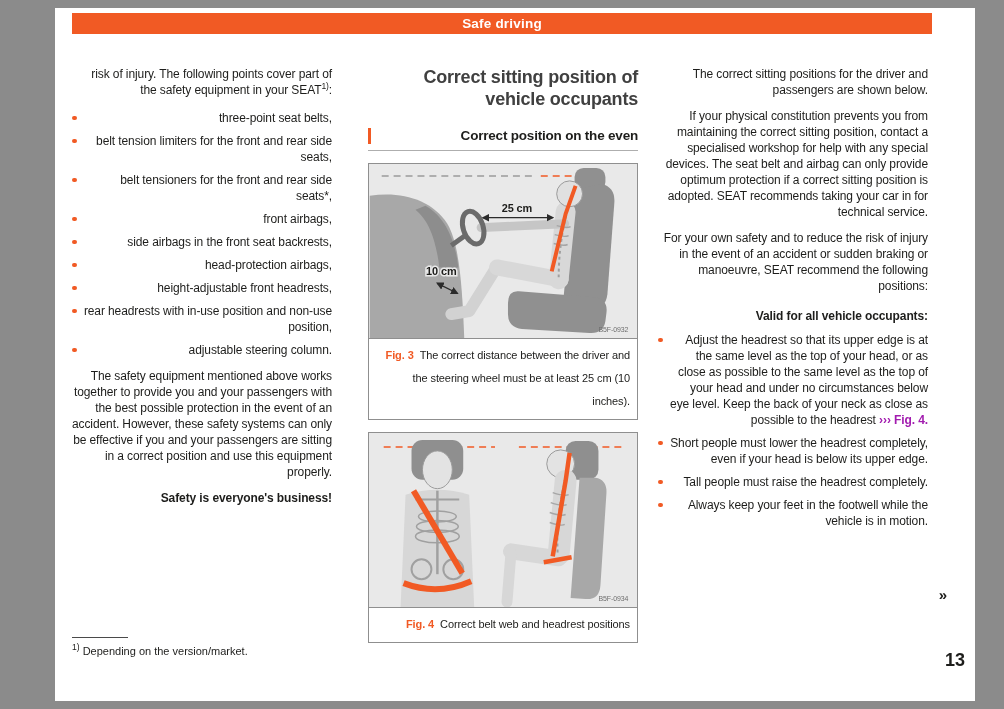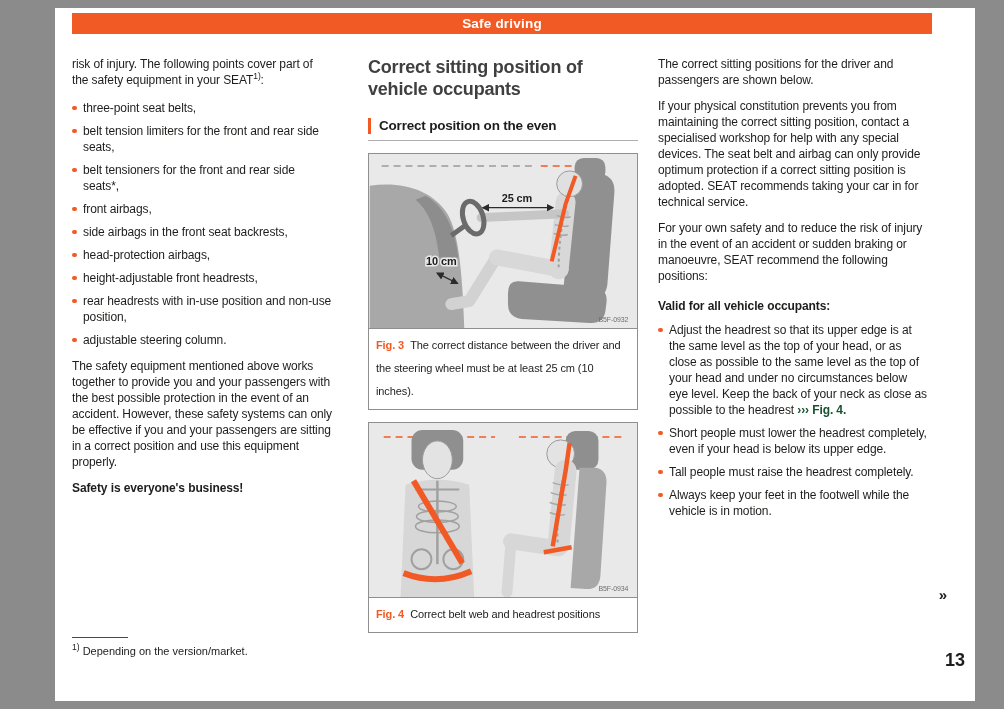--- a/index.html
+++ b/index.html
@@ -19,21 +19,21 @@
     overflow:hidden;
   }
   .header-bar {
     width:860px; height:21px;
     background:#f15a24;
     color:#ffffff;
     font-size:13.5px; font-weight:bold;
     display:flex; align-items:center; justify-content:center;
     letter-spacing:.2px;
   }
-  .columns { display:flex; margin-top:22px; }
+  .columns { display:flex; margin-top:32px;text-align:right; }
   .col { font-size:12px; line-height:16px; letter-spacing:-0.1px; }
   .col1 { width:260px; }
   .col2 { width:270px; margin-left:36px; }
   .col3 { width:270px; margin-left:20px; }
   p.body { margin-bottom:10px; }
   sup { font-size:8.5px; vertical-align:super; line-height:0; }
   .bold { font-weight:bold; }
   ul.bullets { list-style:none; margin:12px 0 10px 0; }
   ul.bullets li { position:relative; padding-left:11px; margin-bottom:7px; }
   .dot {
@@ -47,21 +47,21 @@
   }
   .subhead-wrap { border-bottom:1px solid #aeaeae; padding-bottom:6px; margin-bottom:12px; }
   .subhead {
     border-left:3px solid #f15a24; padding-left:8px;
     font-size:13.5px; font-weight:bold; letter-spacing:-0.2px;
   }
   .figure { border:1px solid #8f8f8f; background:#ffffff; margin-bottom:12px; }
   .figure-img { display:block; width:100%; background:#e9e9e9; border-bottom:1px solid #8f8f8f; }
   .figcap { padding:5px 7px 6px 7px; font-size:11px; line-height:23px; letter-spacing:-0.1px; }
   .figlabel { color:#f15a24; font-weight:bold; margin-right:6px; }
-  .ref { color:#14532d; font-weight:bold; }
+  .ref { color:#a21caf; font-weight:bold; }
   .continuation {
     position:absolute; right:28px; top:578px;
     font-weight:bold; font-size:15px;
   }
   .footnote { position:absolute; left:17px; bottom:44px; font-size:11px; }
   .footnote-rule { width:56px; border-top:1px solid #4a4a4a; margin-bottom:7px; }
   .page-number { position:absolute; right:10px; bottom:30px; font-weight:bold; font-size:18px; }
   svg text { font-family:"Liberation Sans", sans-serif; }
 </style>
 </head>

